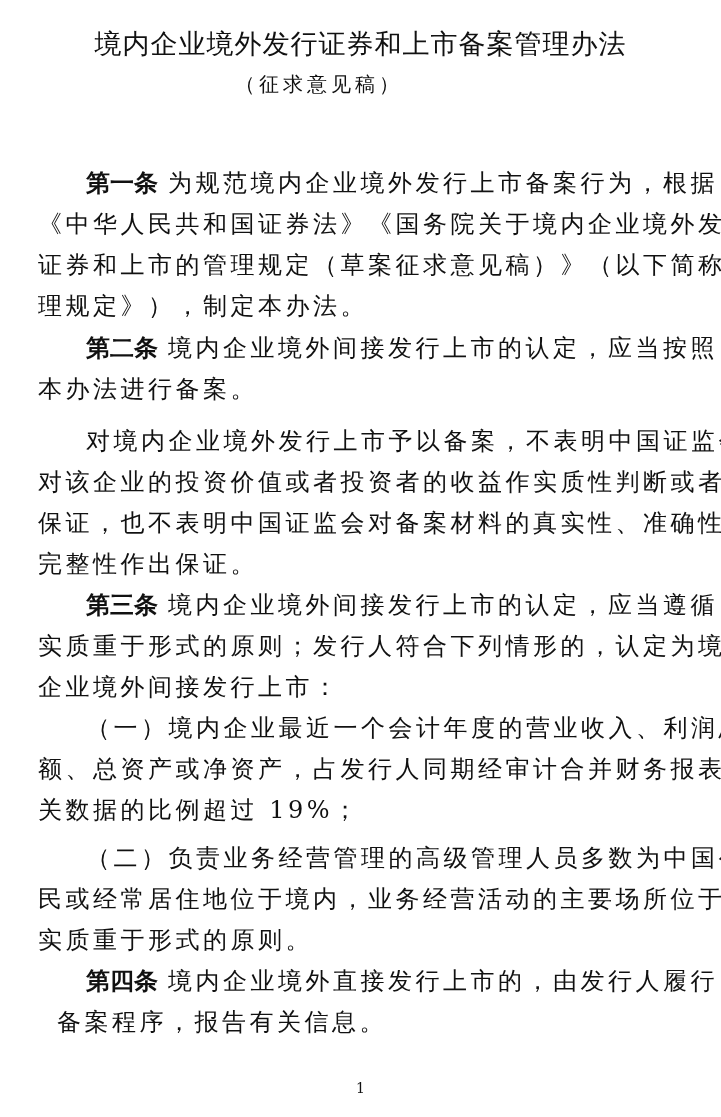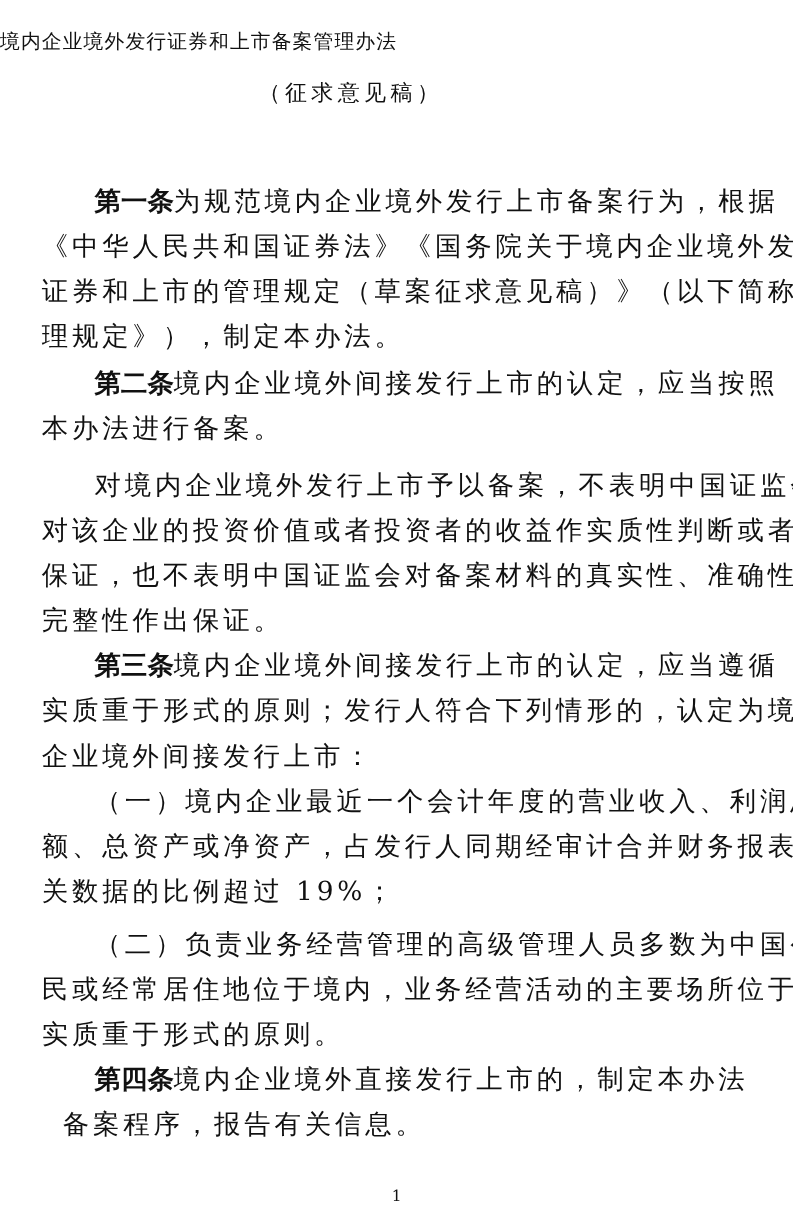--- a/index.html
+++ b/index.html
@@ -1,26 +1,26 @@
 <!DOCTYPE html>
 <html><head>
 <meta charset="utf-8">
 <style>
   html, body { margin: 0; padding: 0; background: #ffffff; }
   body { width: 721px; height: 1117px; position: relative; overflow: hidden;
          font-family: "DejaVu Serif", "Liberation Serif", serif; color: #111; }
-  .title { position: absolute; top: 26px; left: 0; width: 721px; text-align: left;
-           font-size: 18px; letter-spacing: 1px; }
+  .title { position: absolute; top: 26px; left: 0; width: 721px; text-align: center;
+           font-size: 27px; letter-spacing: 1px; }
   .subtitle { position: absolute; top: 71px; left: 0; width: 638px; text-align: center;
               font-size: 20px; letter-spacing: 4px; }
   .line { position: absolute; left: 38px; width: 625px; font-size: 24px; line-height: 30px;
           white-space: nowrap; letter-spacing: 3.5px; text-align: justify; text-align-last: justify; }
   .line.short { text-align-last: left; }
   .indent { left: 86px; width: 577px; }
-  .bold { font-family: "DejaVu Sans", "Liberation Sans", sans-serif; font-weight: bold; letter-spacing: 0px; margin-right: 0; }
+  .bold { font-family: "DejaVu Sans", "Liberation Sans", sans-serif; font-weight: bold; letter-spacing: 0px; margin-right: 10px; }
   .page-num { position: absolute; top: 1080px; left: 0; width: 721px; text-align: center; font-size: 14px; }
 </style>
 </head>
 <body>
 
 <div>
   <div class="title">境内企业境外发行证券和上市备案管理办法</div>
   <div class="subtitle">（征求意见稿）</div>
 
   <div class="line indent" style="top:168px;"><span class="bold">第一条</span><span>为规范境内企业境外发行上市备案行为，根据</span></div>
@@ -38,17 +38,17 @@
   <div class="line indent" style="top:590px;"><span class="bold">第三条</span><span>境内企业境外间接发行上市的认定，应当遵循</span></div>
   <div class="line" style="top:631px;">实质重于形式的原则；发行人符合下列情形的，认定为境内</div>
   <div class="line short" style="top:672px;">企业境外间接发行上市：</div>
   <div class="line indent" style="top:713px;">（一）境内企业最近一个会计年度的营业收入、利润总</div>
   <div class="line" style="top:754px;">额、总资产或净资产，占发行人同期经审计合并财务报表相</div>
   <div class="line short" style="top:795px;">关数据的比例超过 19%；</div>
   <div class="line indent" style="top:843px;">（二）负责业务经营管理的高级管理人员多数为中国公</div>
   <div class="line" style="top:884px;">民或经常居住地位于境内，业务经营活动的主要场所位于境</div>
   <div class="line short" style="top:925px;">实质重于形式的原则。</div>
 
-  <div class="line indent" style="top:966px;"><span class="bold">第四条</span><span>境内企业境外直接发行上市的，制定本办法</span></div>
+  <div class="line indent" style="top:966px;"><span class="bold">第四条</span><span>境内企业境外直接发行上市的，由发行人履行</span></div>
   <div class="line short" style="top:1007px;margin-left:19px;">备案程序，报告有关信息。</div>
 
   <div class="page-num">1</div>
 </div>
 
 </body></html>

